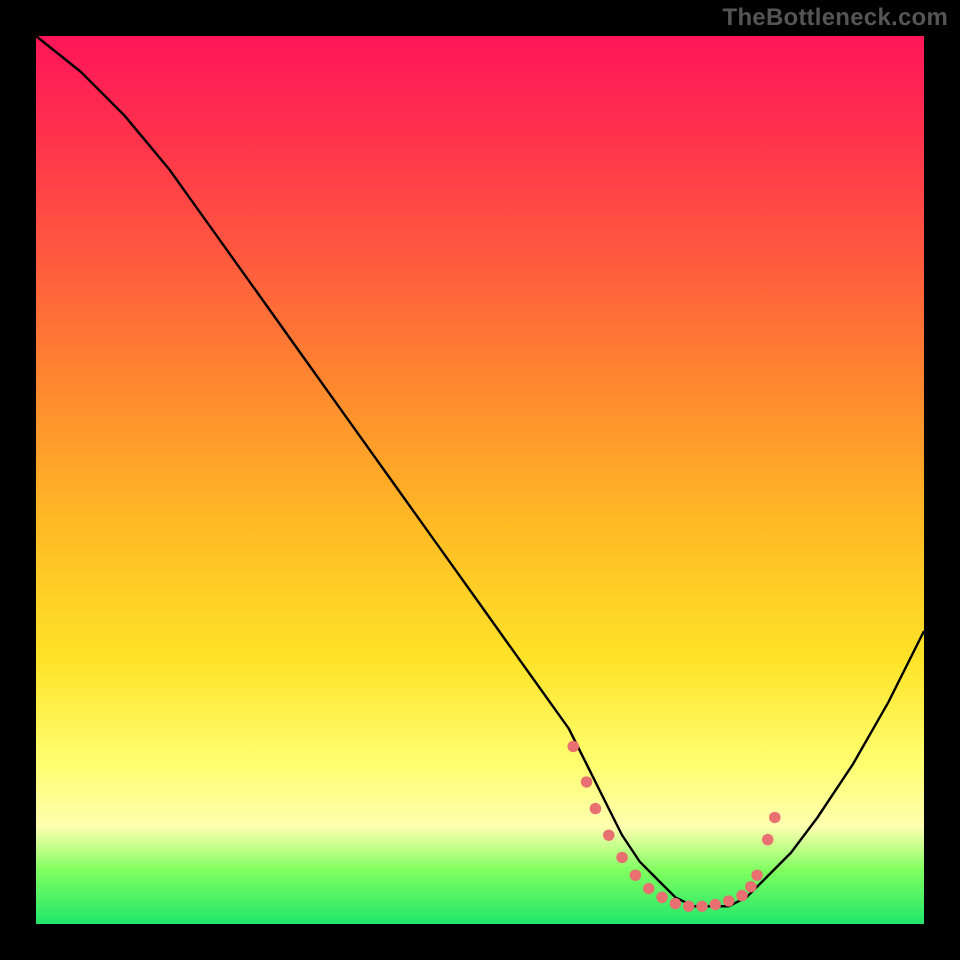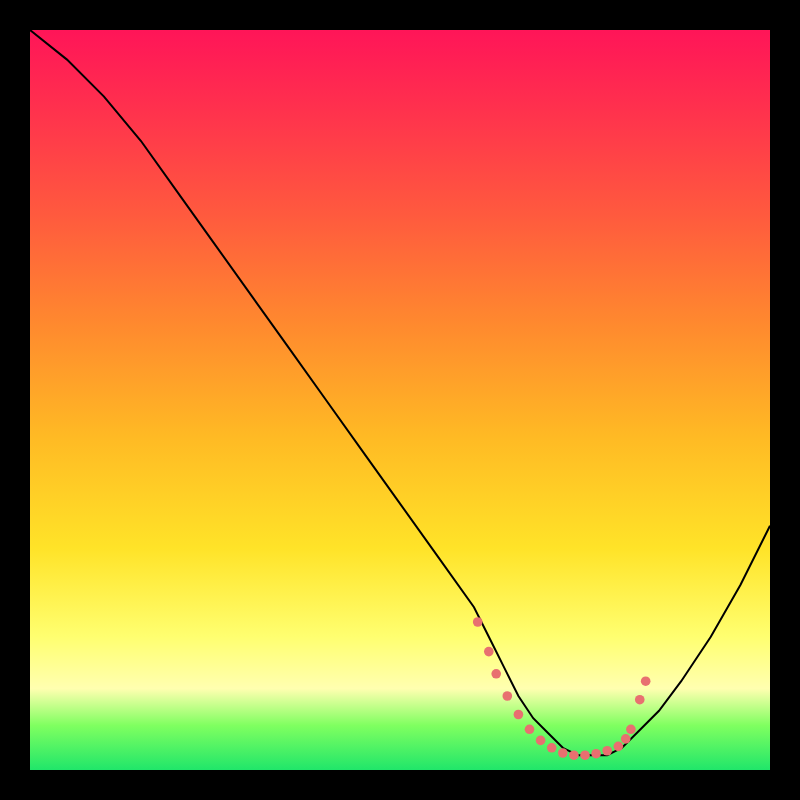--- a/index.html
+++ b/index.html
@@ -62,20 +62,21 @@
     width: 100%;
     height: 100%;
     overflow: visible;
   }
 </style>
 </head>
 <body>
 
 <div class="stage">
 
+  <div class="watermark">TheBottleneck.com</div>
 
   <div class="plot">
     <div class="gradient"></div>
 
     <svg class="curve" viewBox="0 0 100 100" preserveAspectRatio="none">
       <path id="main-curve" fill="none" stroke="#000" stroke-width="2" vector-effect="non-scaling-stroke" d="M0.00 0.00 L5.00 4.00 L10.00 9.00 L15.00 15.00 L20.00 22.00 L25.00 29.00 L30.00 36.00 L35.00 43.00 L40.00 50.00 L45.00 57.00 L50.00 64.00 L55.00 71.00 L60.00 78.00 L62.00 82.00 L64.00 86.00 L66.00 90.00 L68.00 93.00 L70.00 95.00 L72.00 97.00 L74.00 98.00 L76.00 98.00 L78.00 98.00 L80.00 97.00 L82.00 95.00 L85.00 92.00 L88.00 88.00 L92.00 82.00 L96.00 75.00 L100.00 67.00"></path>
       <g id="marker-group">
           <circle cx="60.50" cy="80.00" r="0.65" fill="#e87070"></circle>
           <circle cx="62.00" cy="84.00" r="0.65" fill="#e87070"></circle>
           <circle cx="63.00" cy="87.00" r="0.65" fill="#e87070"></circle>

